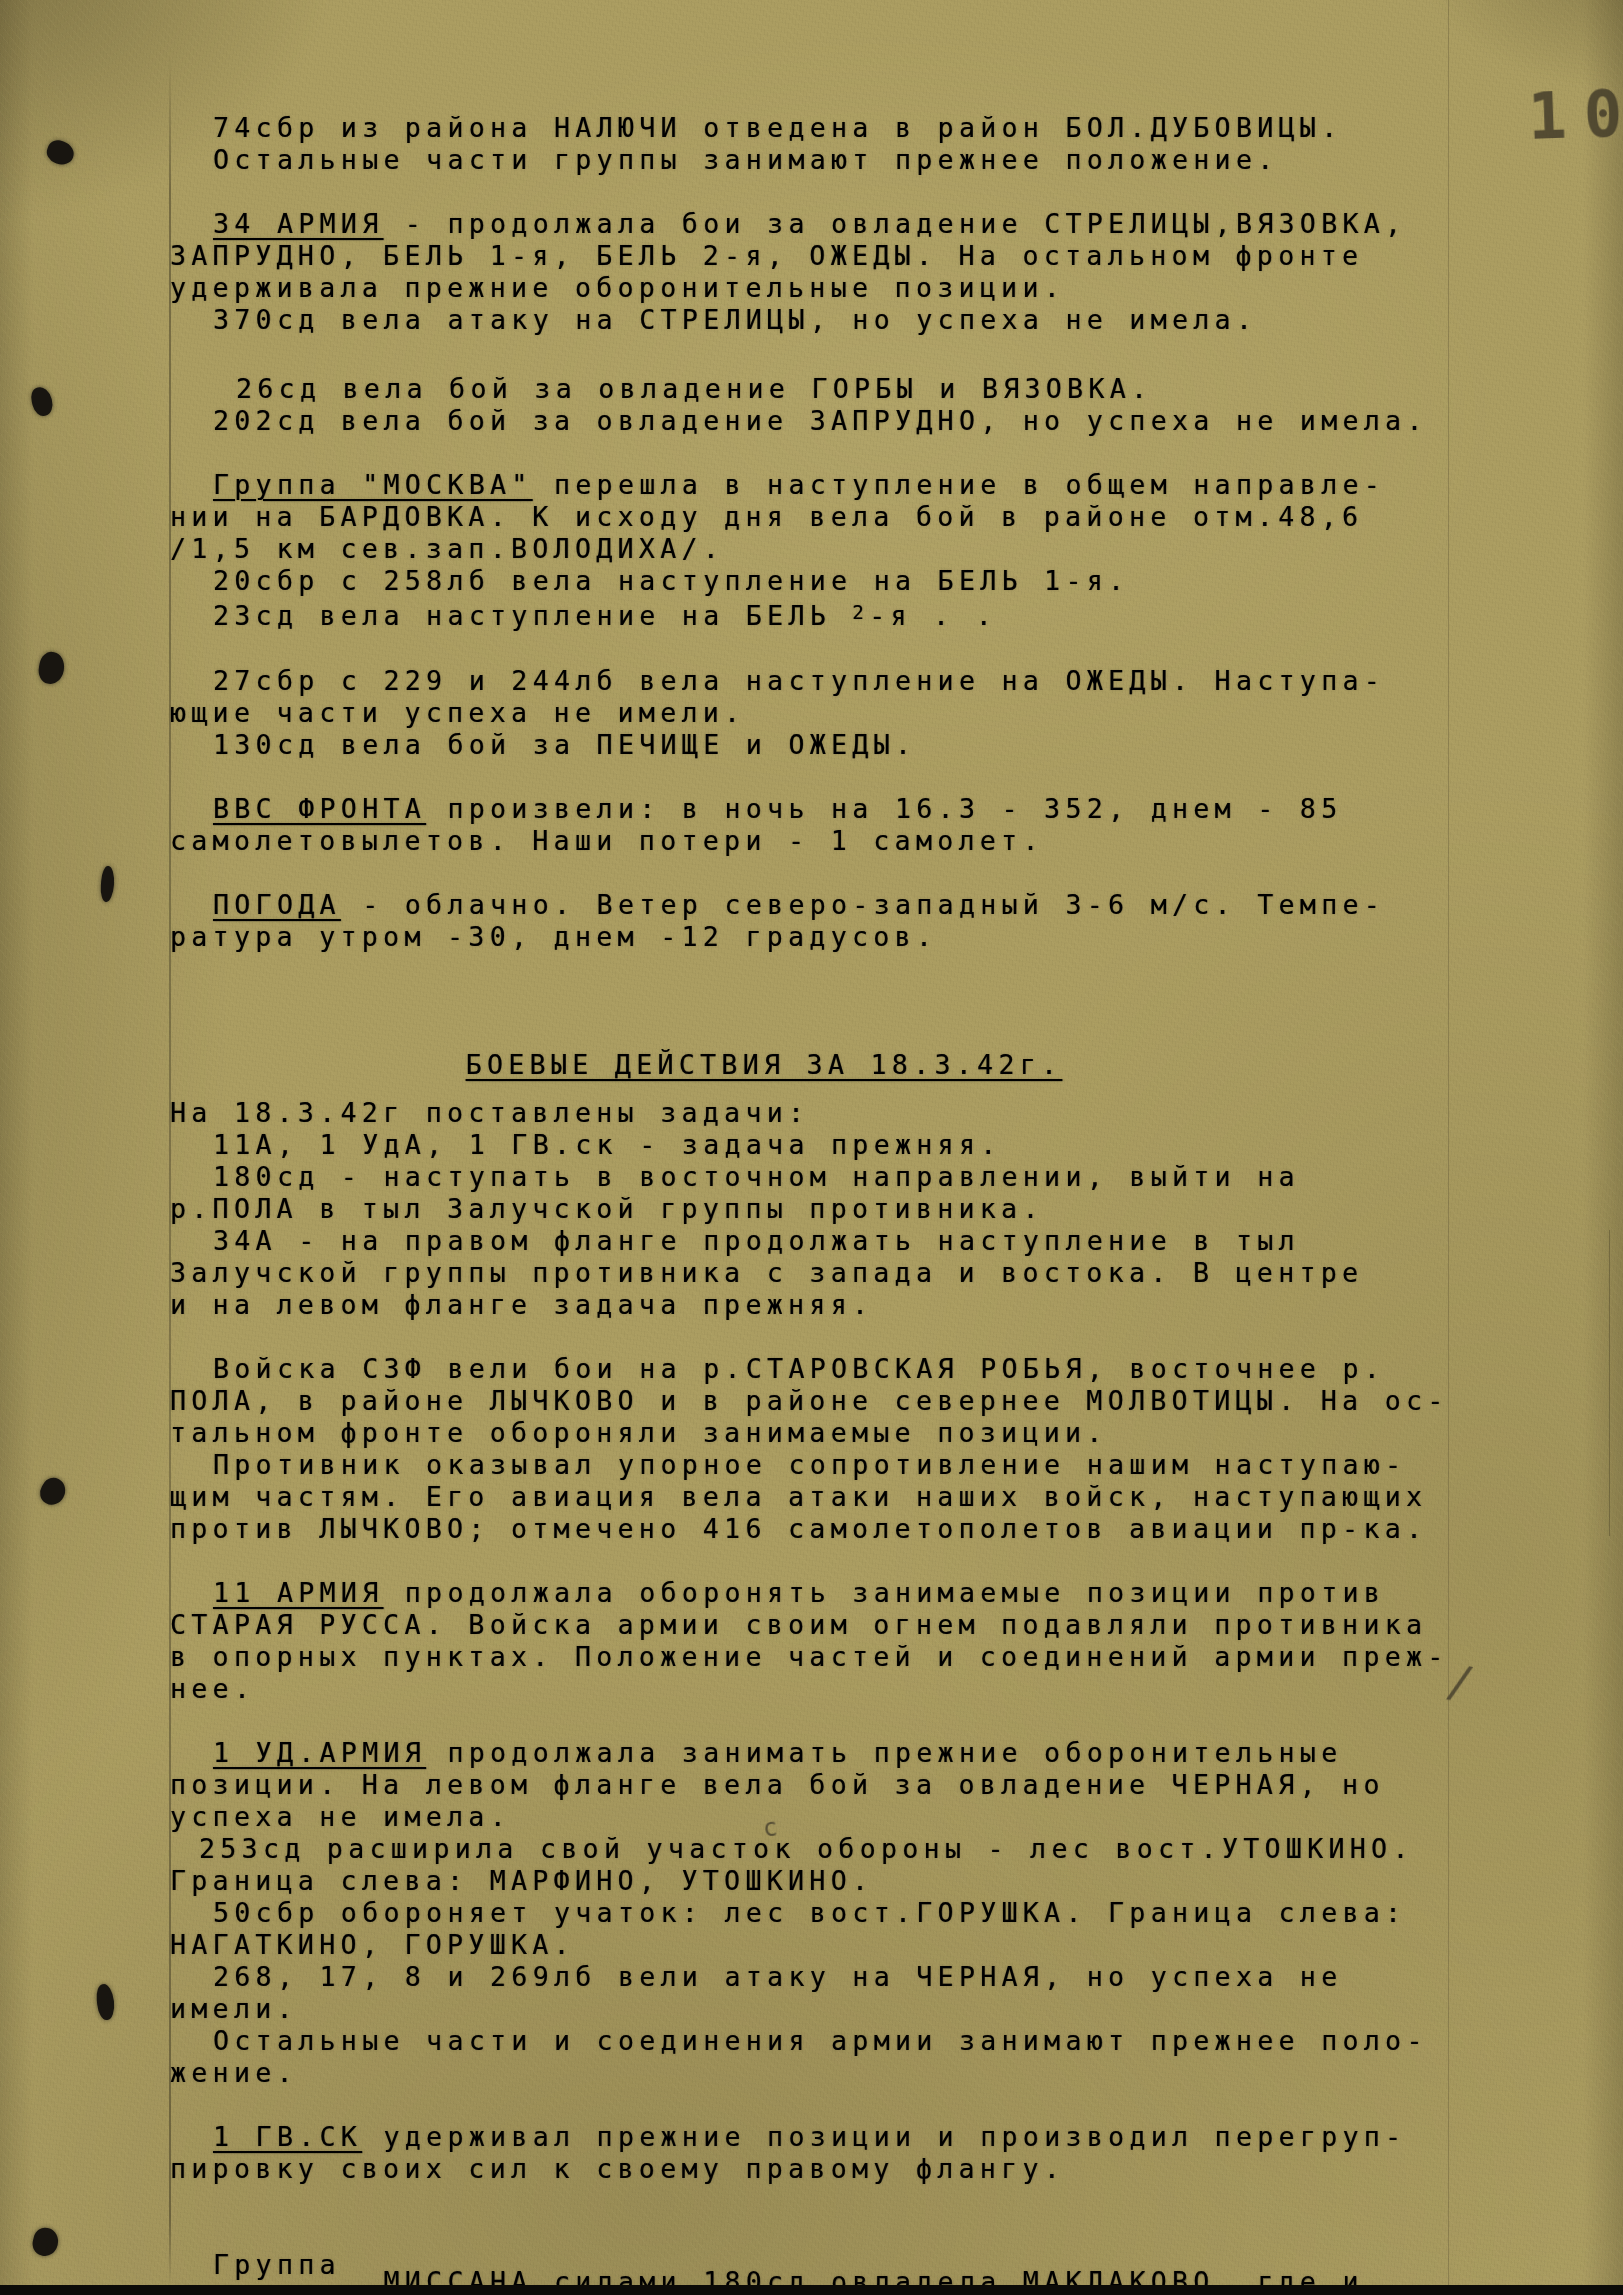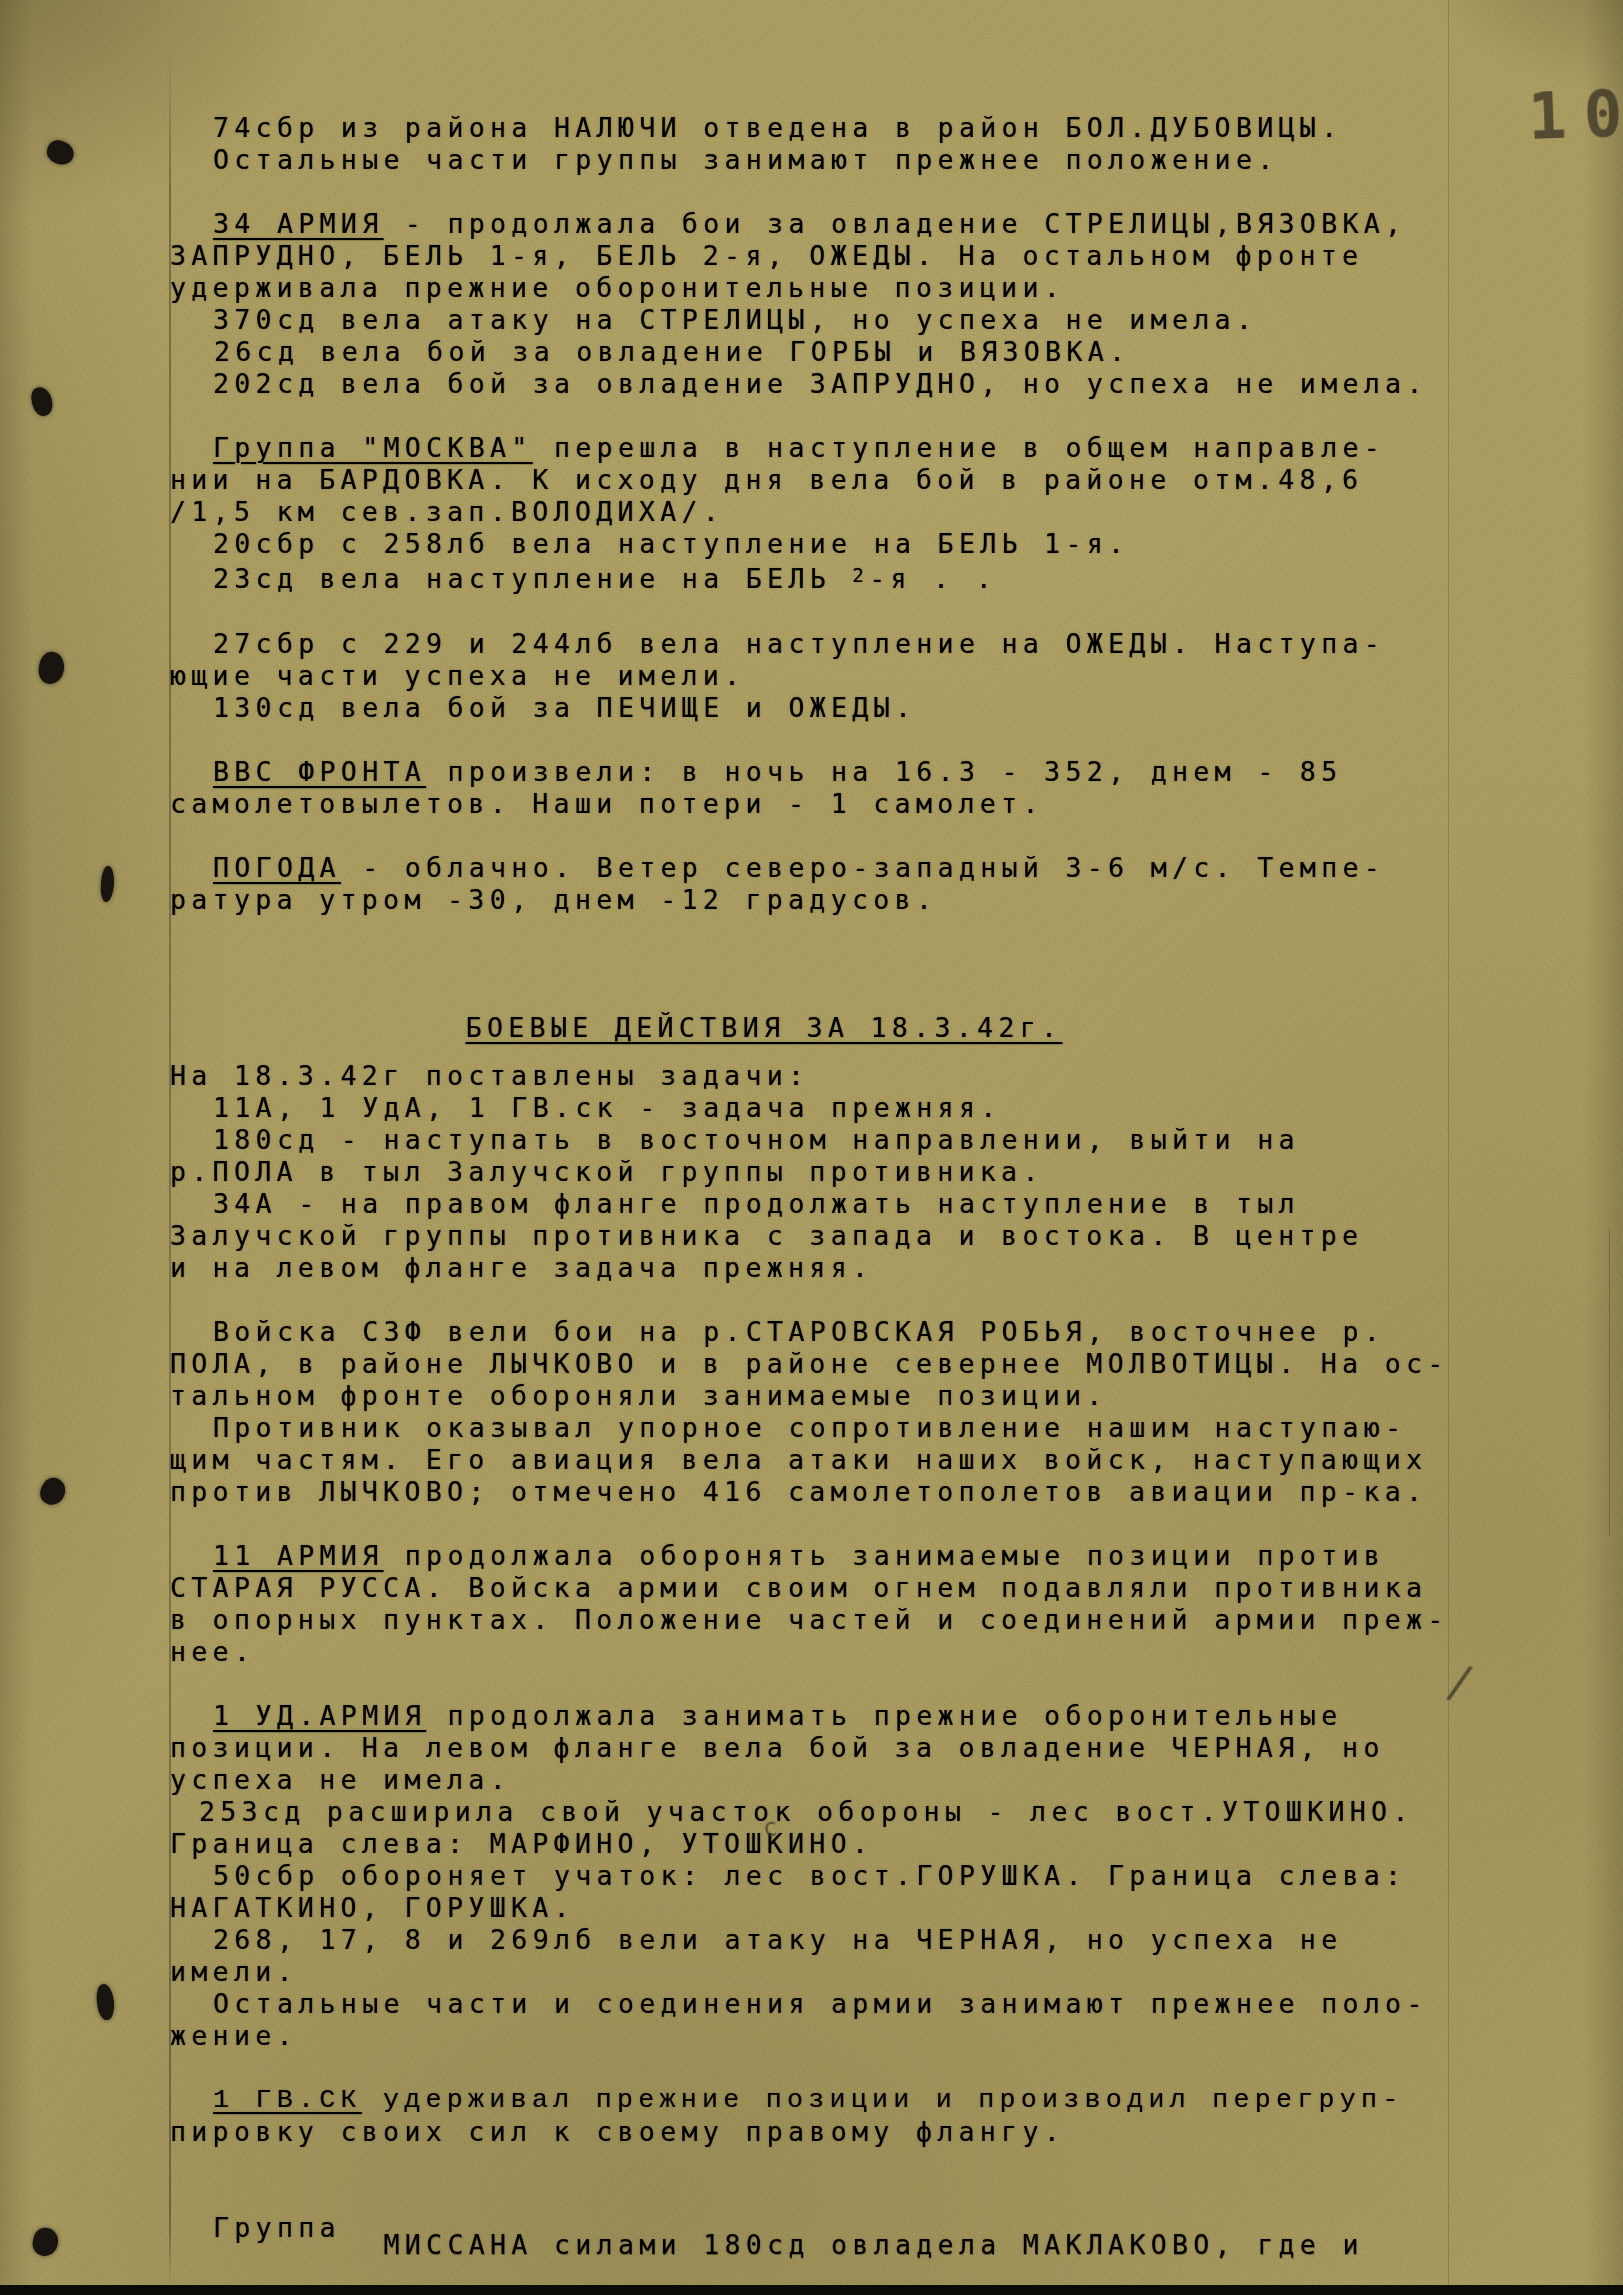--- a/index.html
+++ b/index.html
@@ -87,21 +87,21 @@
 
 <div class="pagenum">10</div>
 
 <div class="textblock">
     <div class="line" style="padding-left: 43px;"><span>74сбр из района НАЛЮЧИ отведена в район БОЛ.ДУБОВИЦЫ.</span></div>
     <div class="line" style="padding-left: 43px;"><span>Остальные части группы занимают прежнее положение.</span></div>
     <div class="line" style="margin-top: 32px; padding-left: 43px;"><span class="u">34 АРМИЯ</span><span> - продолжала бои за овладение СТРЕЛИЦЫ,ВЯЗОВКА,</span></div>
     <div class="line"><span>ЗАПРУДНО, БЕЛЬ 1-я, БЕЛЬ 2-я, ОЖЕДЫ. На остальном фронте</span></div>
     <div class="line"><span>удерживала прежние оборонительные позиции.</span></div>
     <div class="line" style="padding-left: 43px;"><span>370сд вела атаку на СТРЕЛИЦЫ, но успеха не имела.</span></div>
-    <div class="line" style="padding-left: 44px;"><span>26сд вела бой за овладение ГОРБЫ и ВЯЗОВКА.</span></div>
+    <div class="line" style="padding-left: 66px; margin-top: 37px;"><span>26сд вела бой за овладение ГОРБЫ и ВЯЗОВКА.</span></div>
     <div class="line" style="padding-left: 43px;"><span>202сд вела бой за овладение ЗАПРУДНО, но успеха не имела.</span></div>
     <div class="line" style="margin-top: 32px; padding-left: 43px;"><span class="u">Группа "МОСКВА"</span><span> перешла в наступление в общем направле-</span></div>
     <div class="line"><span>нии на БАРДОВКА. К исходу дня вела бой в районе отм.48,6</span></div>
     <div class="line"><span>/1,5 км сев.зап.ВОЛОДИХА/.</span></div>
     <div class="line" style="padding-left: 43px;"><span>20сбр с 258лб вела наступление на БЕЛЬ 1-я.</span></div>
     <div class="line" style="padding-left: 43px;"><span>23сд вела наступление на БЕЛЬ </span><span class="sup">2</span><span>-я . .</span></div>
     <div class="line" style="padding-left: 43px; margin-top: 33px;"><span>27сбр с 229 и 244лб вела наступление на ОЖЕДЫ. Наступа-</span></div>
     <div class="line"><span>ющие части успеха не имели.</span></div>
     <div class="line" style="padding-left: 43px;"><span>130сд вела бой за ПЕЧИЩЕ и ОЖЕДЫ.</span></div>
     <div class="line" style="margin-top: 32px; padding-left: 43px;"><span class="u">ВВС ФРОНТА</span><span> произвели: в ночь на 16.3 - 352, днем - 85</span></div>
@@ -130,21 +130,21 @@
     <div class="line"><span>позиции. На левом фланге вела бой за овладение ЧЕРНАЯ, но</span></div>
     <div class="line"><span>успеха не имела.</span></div>
     <div class="line" style="padding-left: 29px;"><span>253сд расширила свой участок обороны - лес вост.УТОШКИНО.</span></div>
     <div class="line"><span>Граница слева: МАРФИНО, УТОШКИНО.</span></div>
     <div class="line" style="padding-left: 43px;"><span>50сбр обороняет учаток: лес вост.ГОРУШКА. Граница слева:</span></div>
     <div class="line"><span>НАГАТКИНО, ГОРУШКА.</span></div>
     <div class="line" style="padding-left: 43px;"><span>268, 17, 8 и 269лб вели атаку на ЧЕРНАЯ, но успеха не</span></div>
     <div class="line"><span>имели.</span></div>
     <div class="line" style="padding-left: 43px;"><span>Остальные части и соединения армии занимают прежнее поло-</span></div>
     <div class="line"><span>жение.</span></div>
-    <div class="line" style="margin-top: 32px; padding-left: 43px; font-family: Liberation Mono, monospace;"><span class="u">1 ГВ.СК</span><span> удерживал прежние позиции и производил перегруп-</span></div>
+    <div class="line" style="margin-top: 32px; padding-left: 43px;"><span class="u">1 ГВ.СК</span><span> удерживал прежние позиции и производил перегруп-</span></div>
     <div class="line"><span>пировку своих сил к своему правому флангу.</span></div>
     <div class="line" style="margin-top: 64px; padding-left: 43px;"><span>Группа  </span><span class="drop">МИССАНА силами 180сд овладела МАКЛАКОВО, где и</span></div>
   </div>
 
 <div class="annot slash">/</div>
 <div class="annot insert-c">с</div>
 
 <div class="scan-bottom"></div>
 
 

